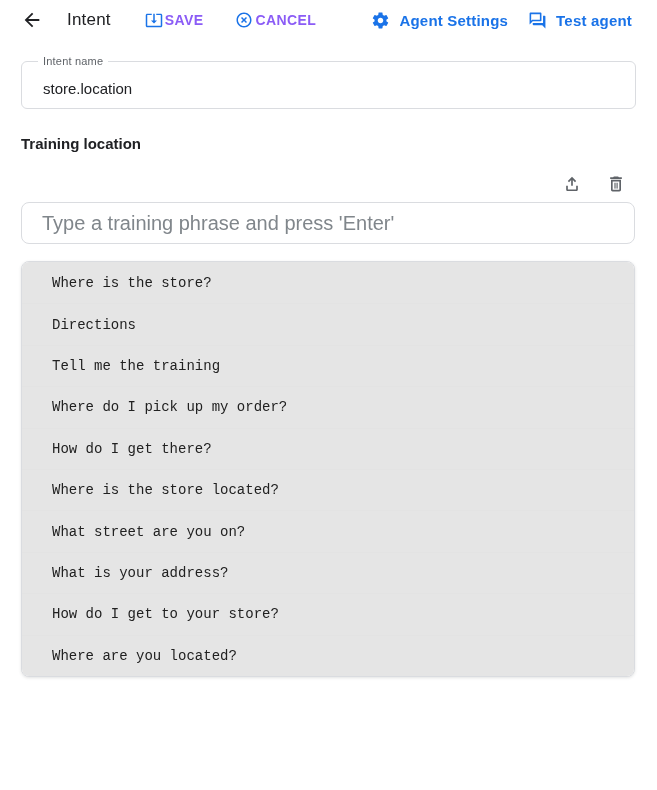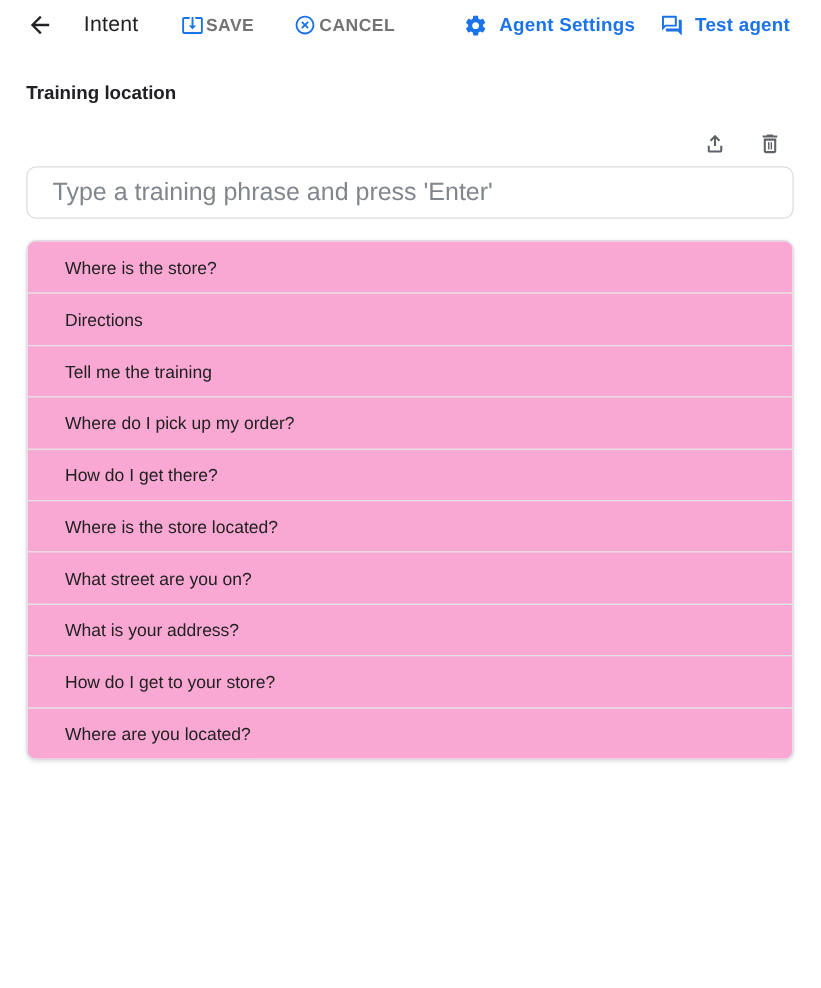--- a/index.html
+++ b/index.html
@@ -17,21 +17,21 @@
   }
   .back-btn {
     width: 24px; height: 24px; display: flex; align-items: center; justify-content: center;
     cursor: pointer; color: #202124; flex: none;
   }
   .topbar-title {
     font-size: 17px; color: #202124; margin-left: 23px; letter-spacing: .2px;
   }
   .txt-btn {
     display: flex; align-items: center; gap: 2px;
-    color: #737373; font-size: 14px; font-weight: 700; letter-spacing: .4px;
+    color: #8b5cf6; font-size: 14px; font-weight: 700; letter-spacing: .4px;
     cursor: pointer; white-space: nowrap;
   }
   .txt-btn .ic { display: flex; }
   .btn-save { margin-left: 34px; }
   .btn-cancel { margin-left: 32px; }
   .right-group { margin-left: auto; display: flex; align-items: center; gap: 20px; }
   .link-btn {
     display: flex; align-items: center; gap: 9px;
     color: #1a73e8; font-size: 15px; font-weight: 700; letter-spacing: .2px;
     cursor: pointer; white-space: nowrap;
@@ -87,21 +87,21 @@
   .phrase-input::placeholder { color: #80868b; opacity: 1; }
   .phrase-card {
     margin-top: 17px; width: 614px;
     border: 1px solid #dadce0; border-radius: 8px;
     box-shadow: 0 1px 3px rgba(60,64,67,.15);
     overflow: hidden; background: #fff;
   }
   .phrase-row {
     height: 41.4px; display: flex; align-items: center;
     padding: 0 30px; font-size: 14px; color: #212121;
-    cursor: pointer; background: #f9a8d4;
+    cursor: pointer; background: #e5e5e5; font-family: Liberation Mono, monospace;
   }
   .phrase-row + .phrase-row { border-top: 1px solid #e3e3e3; }
   svg { display: block; }
 </style>
 </head>
 <body>
 
 <div class="topbar">
   <div class="back-btn">
     <svg width="22" height="22" viewBox="0 0 24 24" fill="currentColor">
@@ -144,20 +144,24 @@
         </svg>
       </span>
       <span>Test agent</span>
     </div>
   </div>
 </div>
 
 <div class="content">
 
 
+  <div class="outlined-field">
+    <span class="float-label">Intent name</span>
+    <input type="text" value="store.location" style="">
+  </div>
 
   <h2 class="section-heading">Training location</h2>
 
 
   <div class="tools-row">
     <span class="tool-icon">
       <svg width="20" height="20" viewBox="0 0 24 24" fill="#5f6368">
         <path d="M11 14.17h2V7.24l2.59 2.59L17 8.41 12 3.41 7 8.41l1.41 1.42L11 7.24v6.93z"></path>
         <path d="M5 14v4.5c0 1.1.9 2 2 2h10c1.1 0 2-.9 2-2V14h-2v4.5H7V14H5z"></path>
       </svg>

